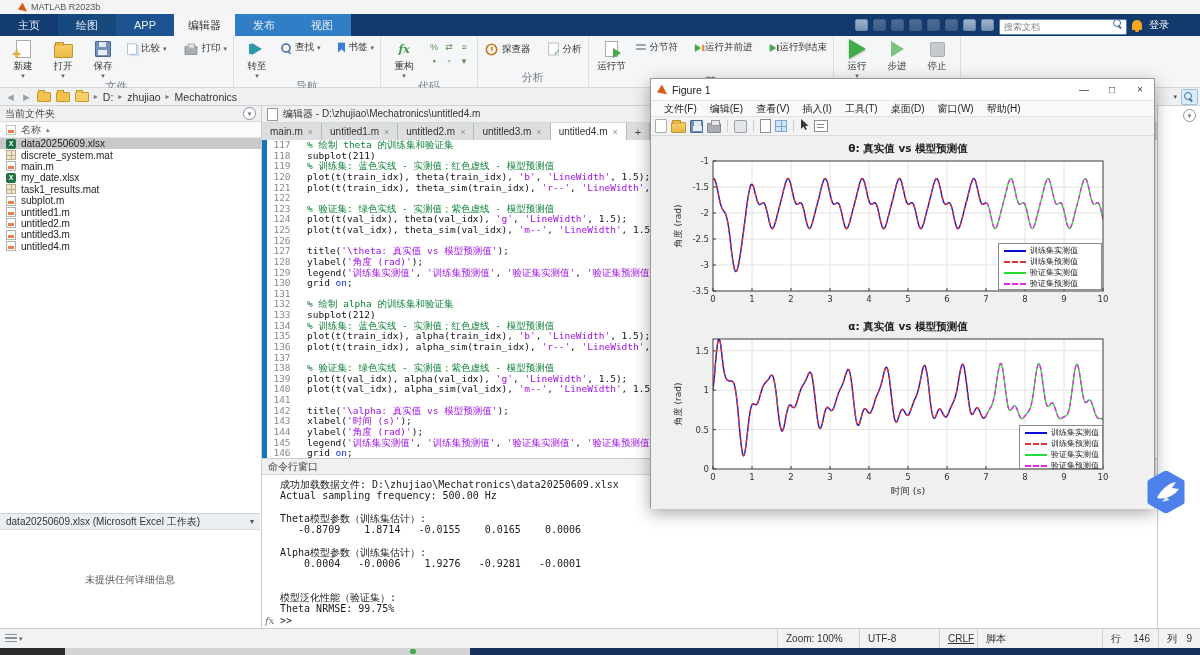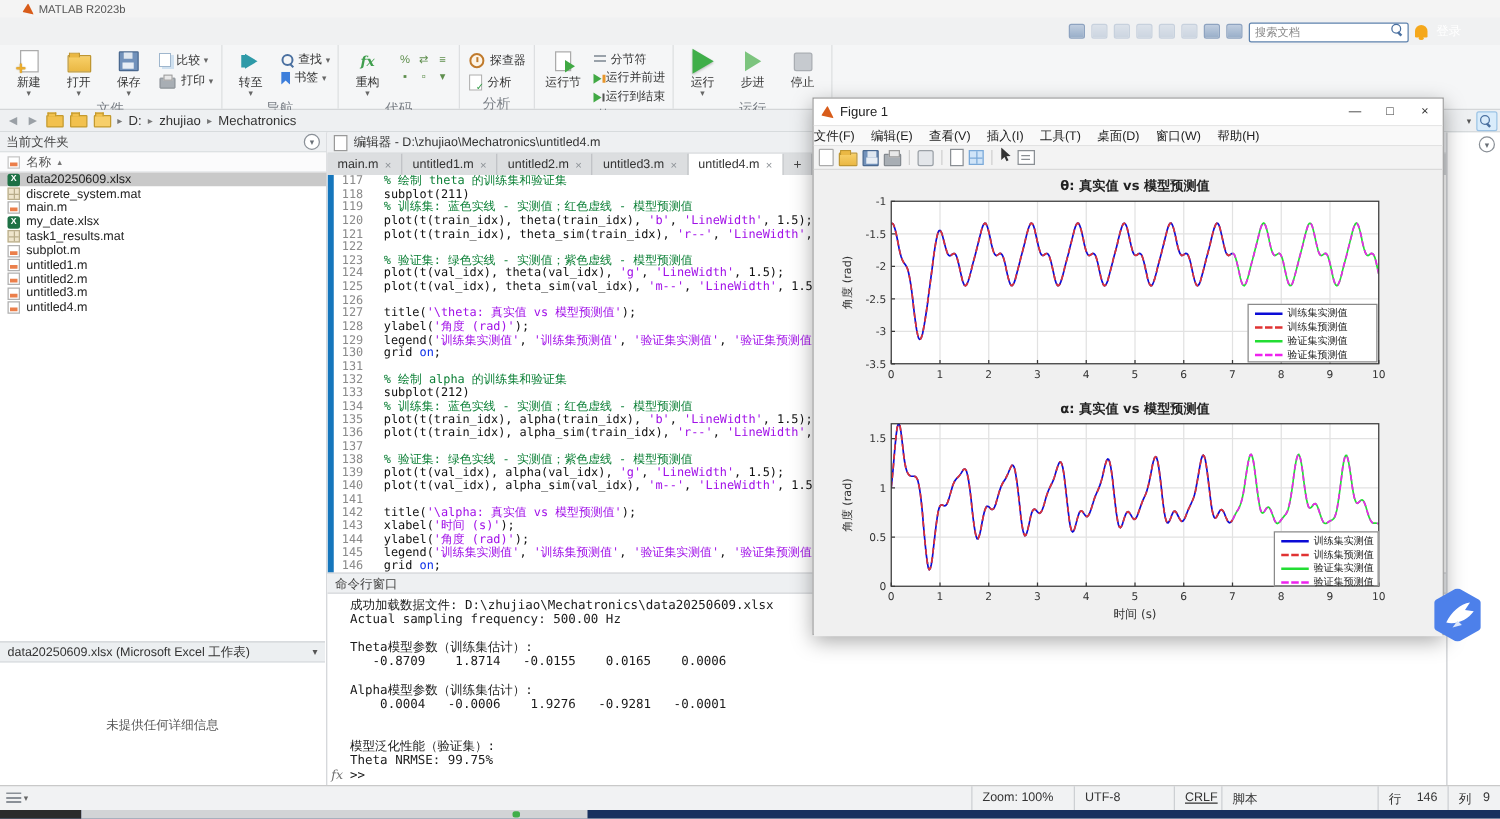--- a/index.html
+++ b/index.html
@@ -32,21 +32,21 @@
 
   
   #ribbon{left:0;top:36px;width:1200px;height:52px;background:#f5f6f7;border-bottom:1px solid #d4d6d8;display:flex;box-sizing:border-box;}
   .rgroup{display:flex;flex-direction:column;border-right:1px solid #dddfe1;padding:2px 6px 0 6px;}
   .rg-body{display:flex;flex:1;align-items:flex-start;gap:6px;}
   .rg-label{text-align:center;font-size:11px;color:#7a7f86;padding:1px 0 2px;}
   .rbig{display:flex;flex-direction:column;align-items:center;width:34px;}
   .rbig .ric-slot{height:22px;display:flex;align-items:center;justify-content:center;}
   .rbig .lbl{font-size:9.5px;color:#333;white-space:nowrap;}
   .rbig .caret{font-size:7px;color:#666;line-height:5px;}
-  .rg-smallcol{display:flex;flex-direction:column;justify-content:center;gap:2px;padding-top:3px;}
+  .rg-smallcol{display:flex;flex-direction:row;justify-content:center;gap:16px;padding-top:3px;}
   .rsmall{display:flex;align-items:center;gap:3px;font-size:9.5px;color:#333;white-space:nowrap;}
   .rsmall .caret{font-size:7px;color:#666;}
   .icongrid{display:grid;grid-template-columns:repeat(3,14px);grid-auto-rows:13px;gap:1px;padding-top:4px;}
   .icongrid span{font-size:9px;color:#5f8f4e;text-align:center;}
 
   
   .ric{display:inline-block;position:relative;}
   .i-page{width:12px;height:15px;background:#fff;border:1px solid #ababab;border-radius:1px;}
   .i-new{width:13px;height:16px;background:#fff;border:1px solid #ababab;}
   .i-new::after{content:"+";position:absolute;left:-4px;bottom:-5px;color:#eead2b;font-weight:bold;font-size:14px;text-shadow:0 0 1px #9c7411;}
@@ -151,21 +151,21 @@
   #taskbar .darkseg{position:absolute;left:0;top:0;width:65px;height:7px;background:#2b2b2b;}
   #taskbar .lightseg{position:absolute;left:65px;top:0;width:405px;height:7px;background:#d2d4d6;}
   #taskbar .greendot{position:absolute;left:410px;top:1px;width:6px;height:5px;background:#3fae49;border-radius:2px;}
 
   
   #figwin{left:650px;top:78px;width:505px;height:430px;background:#f0f0f0;border:1px solid #979797;box-shadow:0 5px 16px rgba(0,0,0,.35);z-index:50;box-sizing:border-box;}
   #fw-title{height:21px;background:#fff;display:flex;align-items:center;border-bottom:1px solid #e6e6e6;}
   #fw-logo{width:10px;height:10px;margin:0 5px 0 6px;background:#d85c1a;clip-path:polygon(50% 0,100% 100%,0 78%);}
   #fw-title .t{font-size:10.5px;color:#222;flex:1;}
   .fw-btn{width:28px;height:21px;display:flex;align-items:center;justify-content:center;font-size:10px;color:#333;}
-  #fw-menu{height:15px;background:#f9f9f9;border-bottom:1px solid #e2e2e2;display:flex;align-items:center;gap:13px;padding-left:0;font-size:10px;color:#222;}
+  #fw-menu{height:15px;background:#f9f9f9;border-bottom:1px solid #e2e2e2;display:flex;align-items:center;gap:13px;padding-left:13px;font-size:10px;color:#222;}
   #fw-toolbar{height:18px;background:#f3f3f3;border-bottom:1px solid #dadada;display:flex;align-items:center;gap:4px;padding-left:4px;}
   .fwsep{width:1px;height:12px;background:#cfcfcf;margin:0 2px;}
   .fwi{position:relative;display:inline-block;}
   .fwi-grid{width:12px;height:12px;background:#cfe4f8;border:1px solid #7aa9d8;box-sizing:border-box;background-image:linear-gradient(#7aa9d8,#7aa9d8),linear-gradient(#7aa9d8,#7aa9d8);background-size:1px 100%,100% 1px;background-position:50% 0,0 55%;background-repeat:no-repeat;}
   .fwi-rect{width:9px;height:12px;background:#fff;border:1px solid #8a8f94;}
   .fwi-legend{width:12px;height:10px;background:#fff;border:1px solid #8a8f94;background-image:linear-gradient(#8a8f94,#8a8f94),linear-gradient(#8a8f94,#8a8f94);background-size:7px 1px,7px 1px;background-position:2px 3px,2px 6px;background-repeat:no-repeat;}
   .fwi-copy{width:11px;height:11px;background:#e3e6ea;border:1px solid #9aa0a6;border-radius:2px;}
   #fw-canvas{position:relative;width:503px;height:373px;background:#f0f0f0;}
   .fig-legend{position:absolute;background:#fff;border:1px solid #8a8a8a;z-index:3;display:flex;flex-direction:column;justify-content:space-evenly;padding:1px 0;box-sizing:border-box;}
   .leg-row{display:flex;align-items:center;gap:4px;padding-left:5px;}
@@ -180,20 +180,28 @@
 </head>
 <body>
 
 <div id="screen">
 
   <div id="titlebar" class="abs">
     <span class="logo"></span>
     <span class="ttl">MATLAB R2023b</span>
   </div>
 
+  <div id="tabstrip" class="abs">
+      <div class="rtab" style="background: rgb(18, 60, 114);">主页</div>
+      <div class="rtab" style="background: rgb(23, 73, 127);">绘图</div>
+      <div class="rtab" style="background: rgb(29, 83, 144);">APP</div>
+      <div class="rtab active">编辑器</div>
+      <div class="rtab" style="background: rgb(47, 126, 198);">发布</div>
+      <div class="rtab" style="background: rgb(47, 126, 198);">视图</div>
+    </div>
   <div id="quickbar">
     <span class="qi"></span>
     <span class="qi dim"></span>
     <span class="qi dim"></span>
     <span class="qi dim"></span>
     <span class="qi dim"></span>
     <span class="qi dim"></span>
     <span class="qi"></span>
     <span class="qi"></span>
     <span style="position:relative;">

